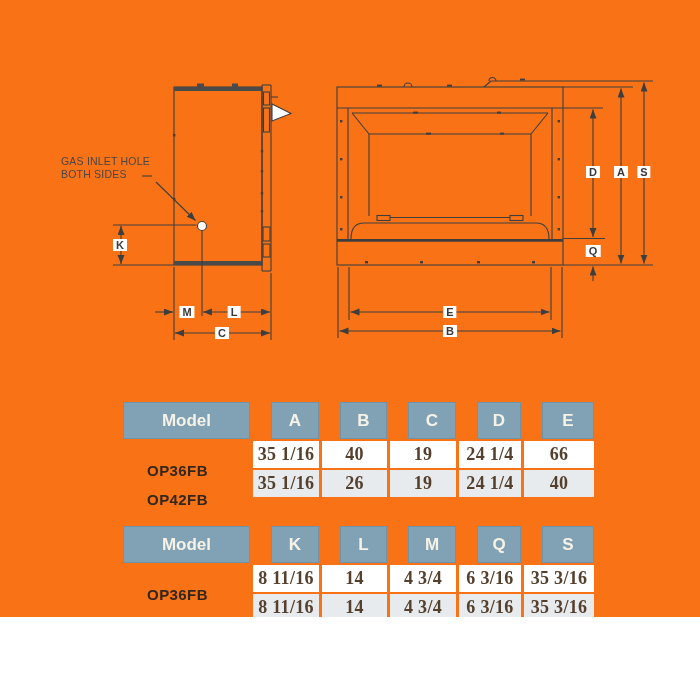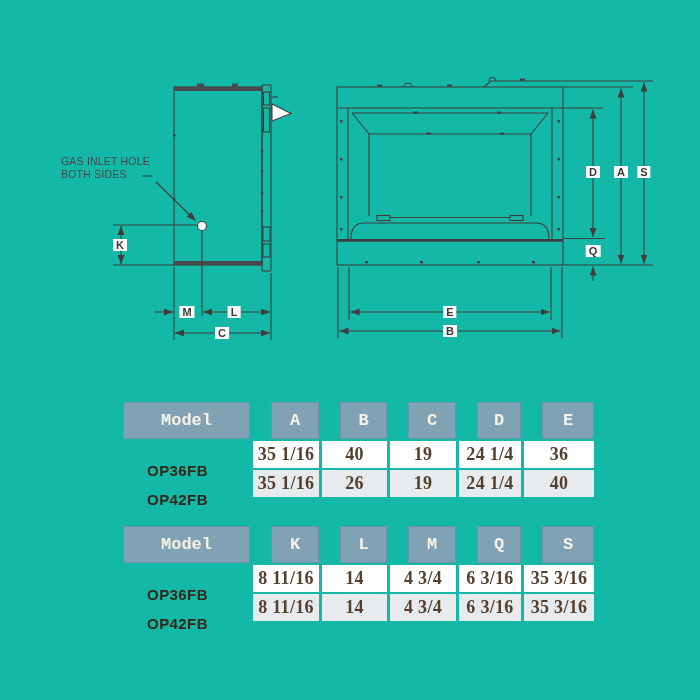--- a/index.html
+++ b/index.html
@@ -6,21 +6,21 @@
     --header-bg:#81a2b5;
     --header-border:#6f94a9;
     --header-text:#f6f2e6;
     --row-alt-bg:#e7ebee;
     --model-text:#33261a;
     --value-text:#55402d;
     --line-color:#3e3e3e;
   }
   html,body{margin:0;padding:0;background:#ffffff;}
   .canvas{
-    position:relative;width:700px;height:700px;background:#14b8a6;overflow:hidden;
+    position:relative;width:700px;height:617px;background:#f97316;overflow:hidden;
     font-family:"Liberation Sans",sans-serif;
   }
   .diagram-svg{position:absolute;left:0;top:0;}
   .dim-label{
     position:absolute;transform:translate(-50%,-50%);
     font-family:"Liberation Sans",sans-serif;font-weight:bold;font-size:11px;color:#3a3a3a;
     background:#ffffff;padding:0 3px;line-height:12px;z-index:3;white-space:nowrap;
   }
   .gas-note{
     position:absolute;left:61px;top:155px;z-index:3;
@@ -30,21 +30,21 @@
   .spec-table{
     position:absolute;left:105px;display:grid;z-index:2;
     grid-template-columns:145px 66px 65px 66px 62px 70px;
     grid-template-rows:37px 27px 27px;
     column-gap:3px;row-gap:2px;
   }
   .cell{display:flex;align-items:center;justify-content:center;}
   .th{
     background:var(--header-bg);border:1px solid var(--header-border);
     color:var(--header-text);
-    font-family:Liberation Mono, monospace;font-weight:bold;font-size:17px;margin-left:18px;
+    font-family:Liberation Sans, sans-serif;font-weight:bold;font-size:17px;margin-left:18px;
   }
   .model{
     font-family:"Liberation Sans",sans-serif;font-weight:800;font-size:15px;
     color:var(--model-text);letter-spacing:.4px;margin-top:29px;
   }
   .val{
     font-family:"Liberation Serif",serif;font-weight:bold;font-size:18px;
     color:var(--value-text);letter-spacing:.3px;white-space:nowrap;
   }
   .r1{background:#ffffff;}
@@ -197,21 +197,21 @@
     <div class="cell th">B</div>
     <div class="cell th">C</div>
     <div class="cell th">D</div>
     <div class="cell th">E</div>
 
     <div class="cell r1 model">OP36FB</div>
     <div class="cell r1 val">35 1/16</div>
     <div class="cell r1 val">40</div>
     <div class="cell r1 val">19</div>
     <div class="cell r1 val">24 1/4</div>
-    <div class="cell r1 val">36</div>
+    <div class="cell r1 val">66</div>
 
     <div class="cell r2 model">OP42FB</div>
     <div class="cell r2 val">35 1/16</div>
     <div class="cell r2 val">26</div>
     <div class="cell r2 val">19</div>
     <div class="cell r2 val">24 1/4</div>
     <div class="cell r2 val">40</div>
   </div>
 
   <div class="spec-table" style="top:526px">

